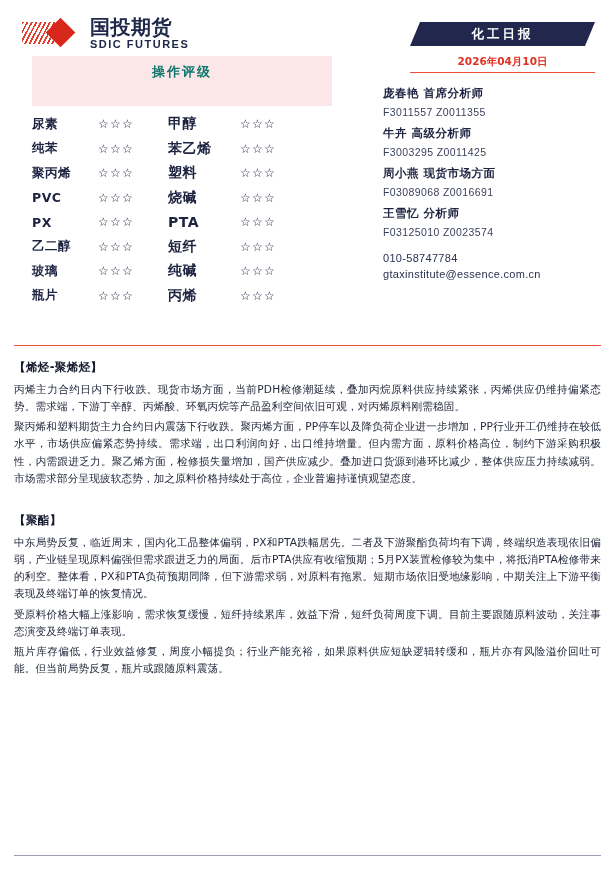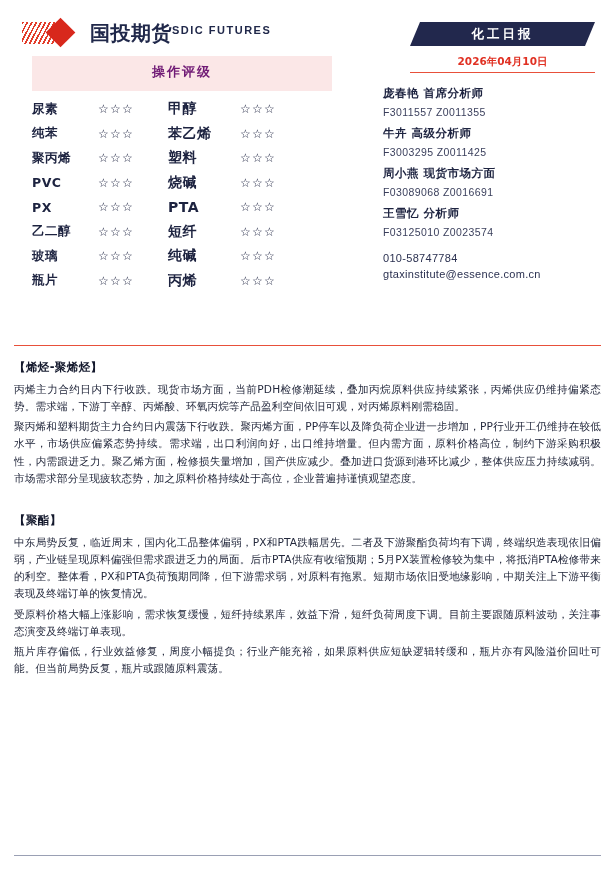--- a/index.html
+++ b/index.html
@@ -59,21 +59,21 @@
     position: absolute;
     left: 28px;
     top: 4px;
     width: 21px;
     height: 21px;
     background: #d8281c;
     transform: rotate(45deg);
   }
   .logo-text {
     display: flex;
-    flex-direction: row;
+    flex-direction: column;
     justify-content: center;
     line-height: 1;
   }
   .logo-cn {
     font-size: 20px;
     font-weight: 700;
     letter-spacing: 0.5px;
     color: #20284a;
     font-family: "DejaVu Sans", sans-serif;
   }
@@ -165,22 +165,22 @@
     position: absolute;
     left: 32px;
     top: 56px;
     width: 300px;
   }
   .rating-title {
     background: #fbe7e7;
     text-align: center;
     font-size: 13px;
     font-weight: 700;
-    color: #701a75;
-    padding: 7px 0 10px 0;
+    color: #0f766e;
+    padding: 7px 0 25px 0;
     letter-spacing: 2px;
     font-family: "DejaVu Sans", sans-serif;
   }
   .rating-rows {
     margin-top: 6px;
   }
   .rating-row {
     display: flex;
     align-items: center;
     height: 24.5px;

